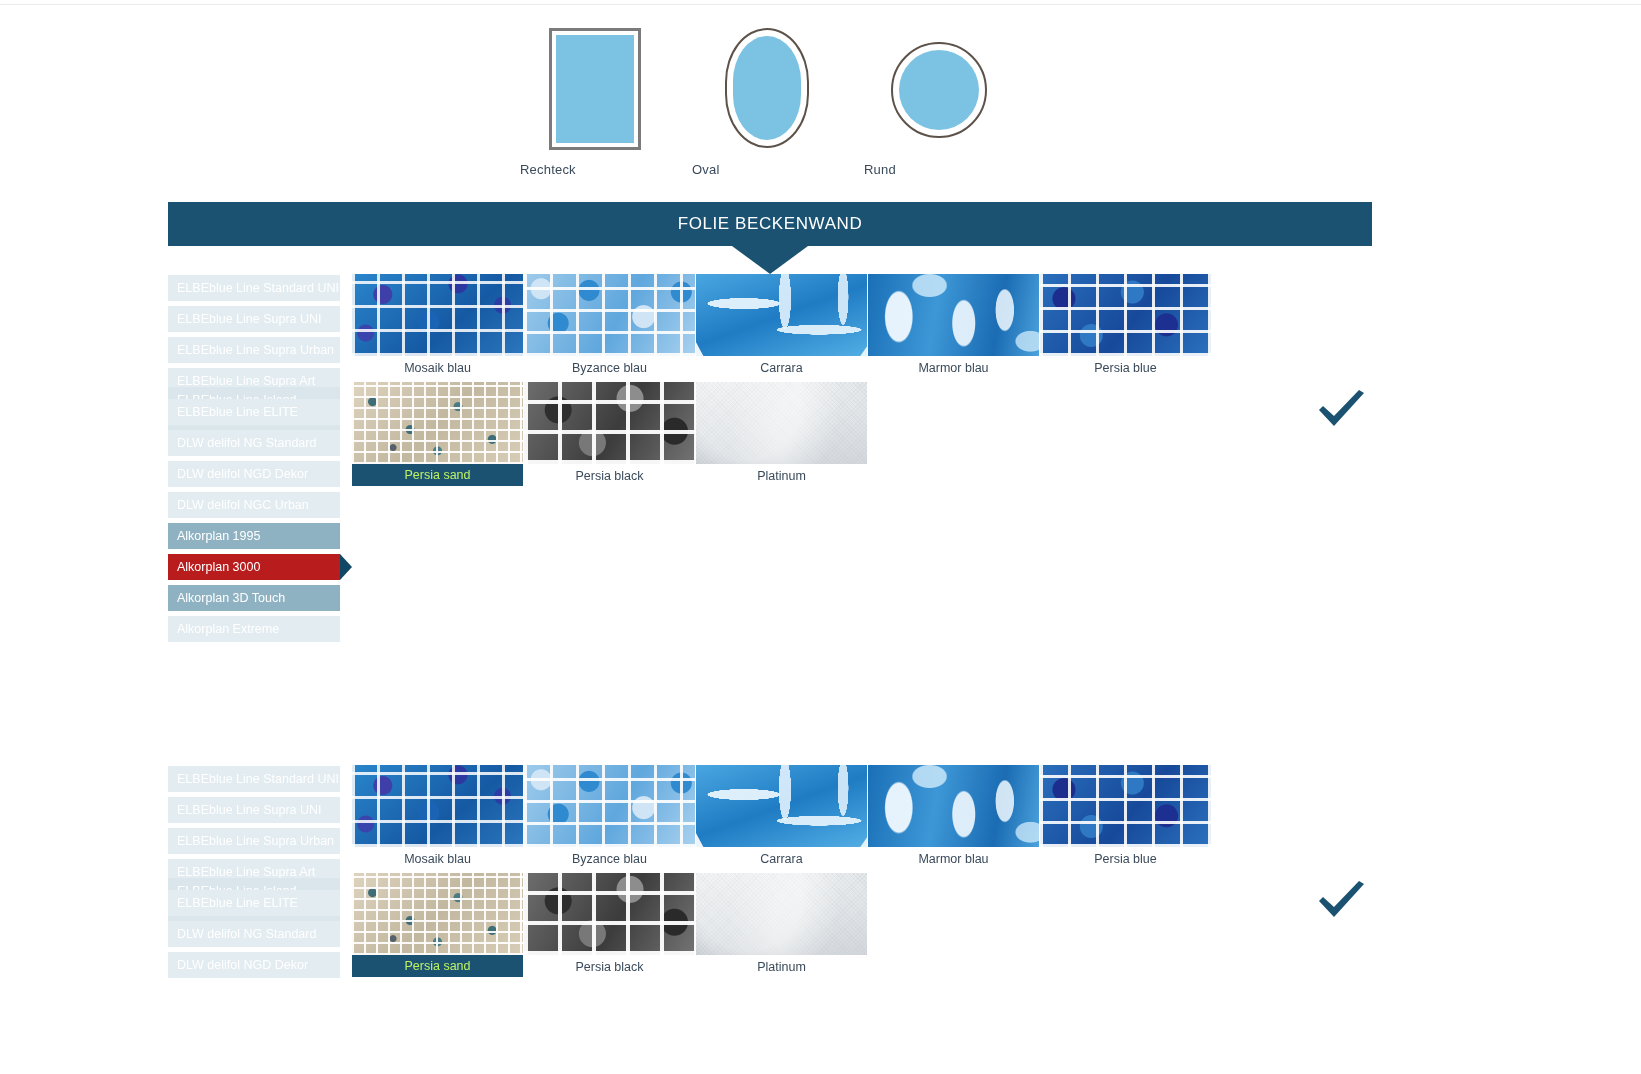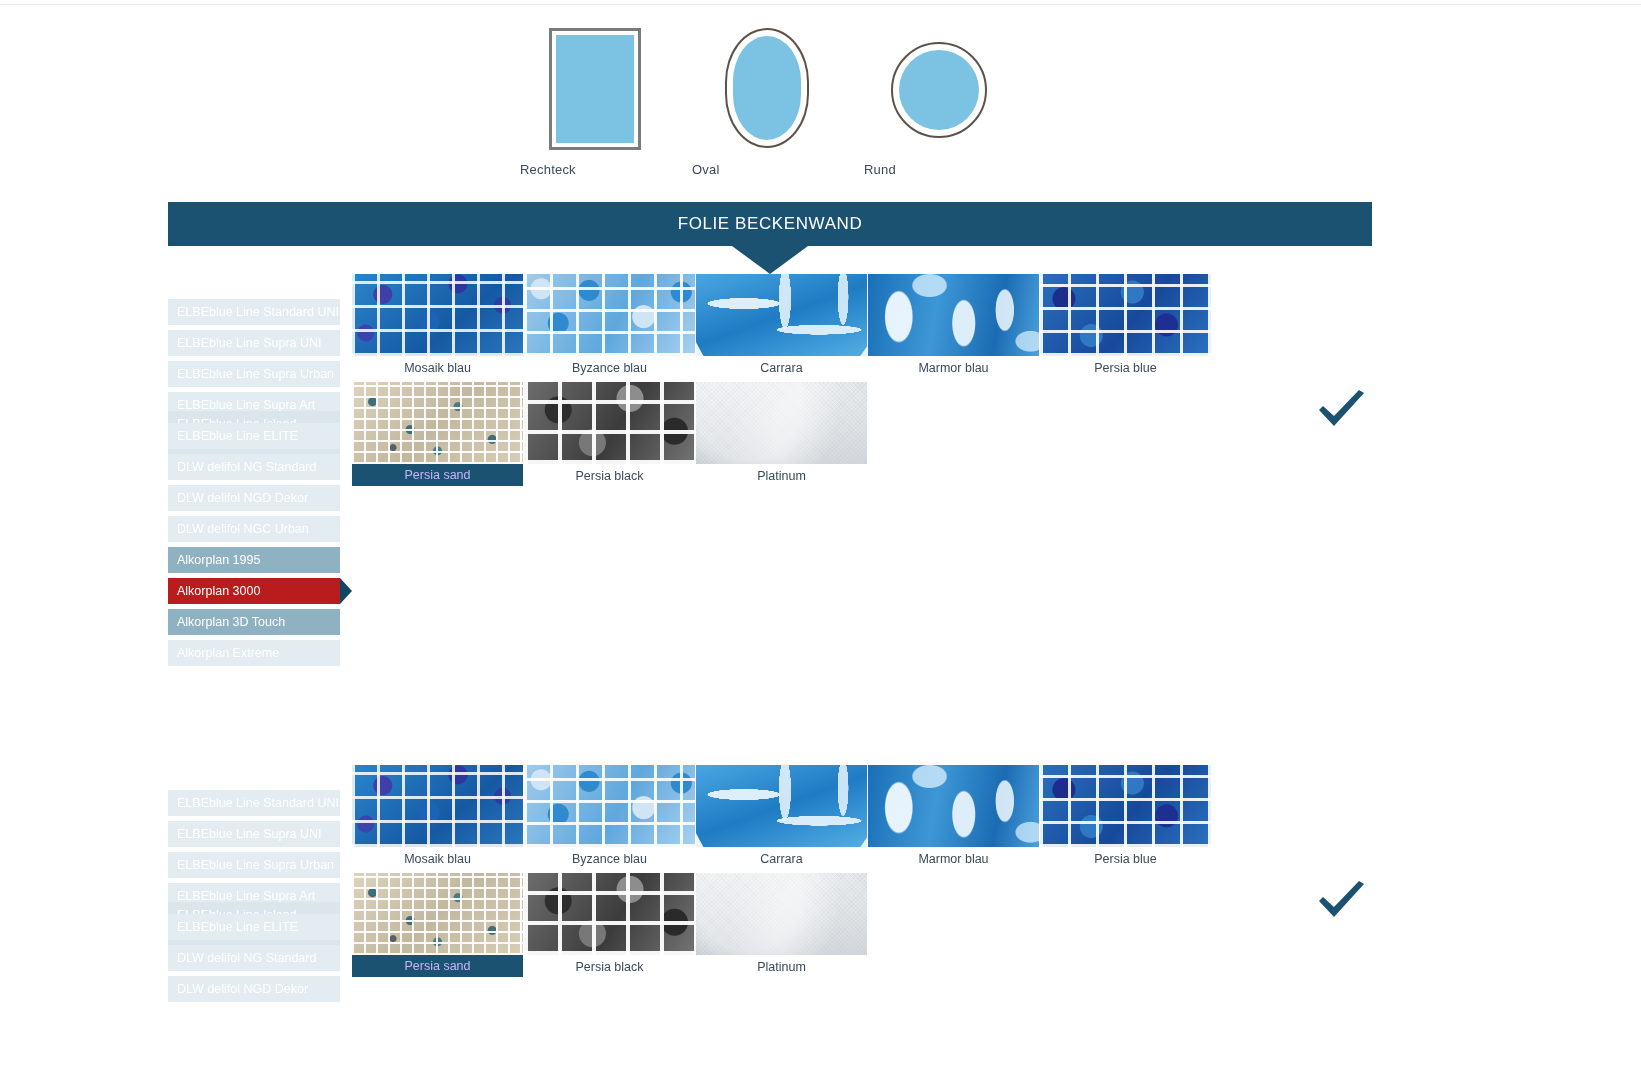--- a/index.html
+++ b/index.html
@@ -127,21 +127,20 @@
     position: absolute;
     left: 1310px; top: 186px;
     width: 64px; height: 52px;
   }
 
   
   .side {
     position: absolute;
     left: 168px;
     width: 172px;
-    margin-top: 24px;
   }
   .side-item {
     position: relative;
     height: 26px;
     margin-bottom: 5px;
     background: #e3ecf1;
     color: #ffffff;
     font-size: 12.5px;
     line-height: 26px;
     padding-left: 9px;
@@ -202,21 +201,21 @@
   .sw-label {
     text-align: center;
     font-size: 12.5px;
     color: #3a4a5a;
     padding-top: 5px;
     height: 20px;
     box-sizing: border-box;
   }
   .sw.selected .sw-label {
     background: #1c5271;
-    color: #c4b5fd;
+    color: #bef264;
     padding-top: 4px;
     height: 22px;
   }
 
   
   .tex-mosaik-blau {
     background-color: #1e78c0;
     background-image:
       repeating-linear-gradient(0deg, rgba(255,255,255,.85) 0 3px, rgba(255,255,255,0) 3px 24px),
       repeating-linear-gradient(90deg, rgba(255,255,255,.85) 0 3px, rgba(255,255,255,0) 3px 25px),

